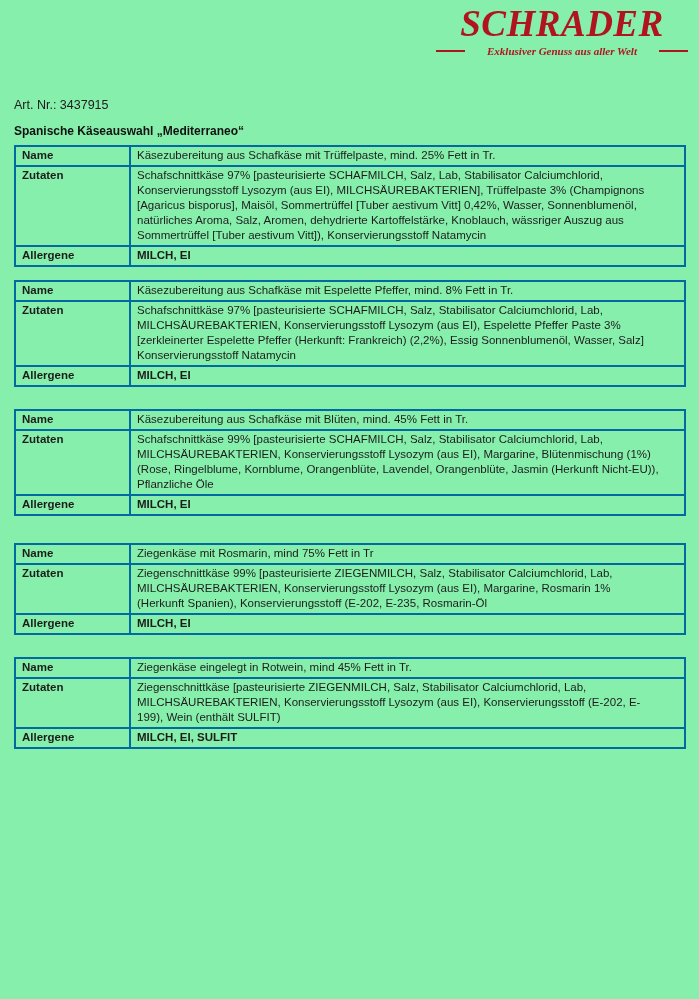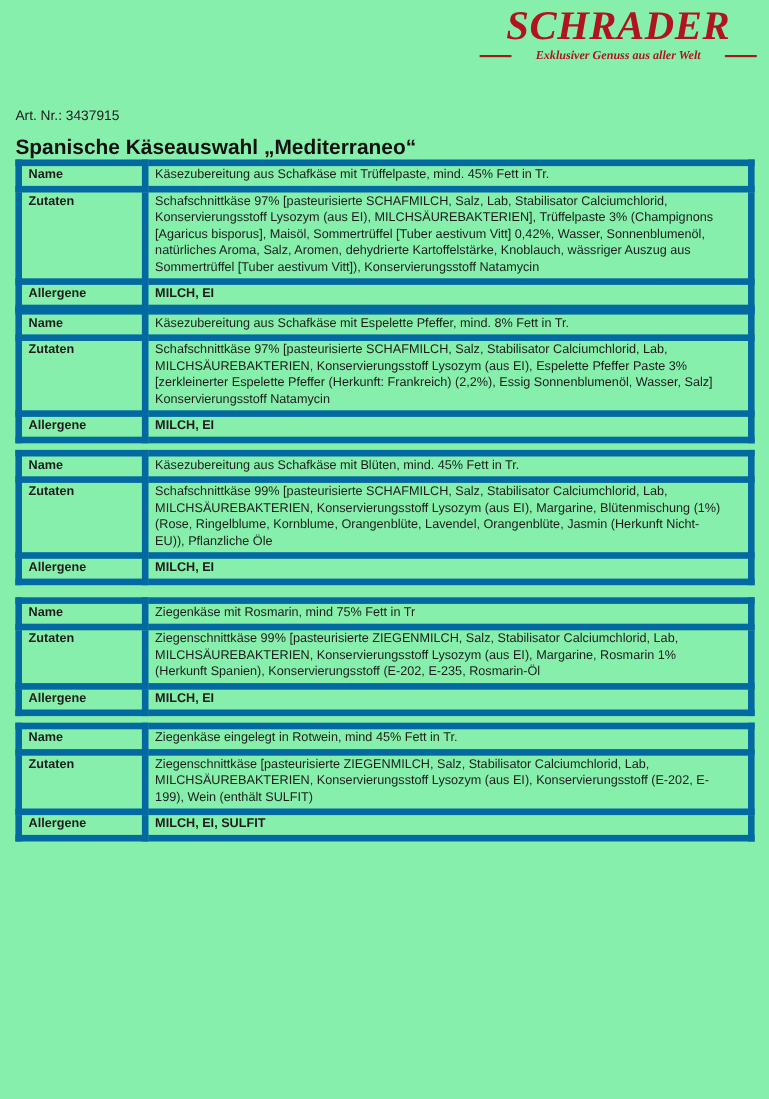--- a/index.html
+++ b/index.html
@@ -19,29 +19,29 @@
   }
   .tagline-row { display:flex; align-items:center; gap:22px; margin-top:1px; }
   .tagline-line { flex:1; height:2px; background:#b0141f; }
   .tagline {
     font-family:"Liberation Serif", serif; font-style:italic; font-weight:bold;
     font-size:11px; color:#b0141f; white-space:nowrap;
   }
 
   
   .art-nr { position:absolute; left:14px; top:74px; font-size:12.5px; color:#1c1c1c;margin-top:24px; }
-  .page-title { position:absolute; left:14px; top:100px; font-size:19px; font-weight:bold; color:#111;margin-top:24px; }
+  .page-title { position:absolute; left:14px; top:100px; font-size:12px; font-weight:bold; color:#111;margin-top:24px; }
 
   
   table.spec-table {
     position:absolute; left:14px; width:672px;
     border-collapse:collapse; table-layout:fixed;
   }
   table.spec-table td {
-    border:6px solid #0369a1; vertical-align:top;
+    border:2px solid #0369a1; vertical-align:top;
     font-size:11.5px; line-height:15px; padding:1px 24px 2px 6px;
     color:#1c1c1c;
   }
   td.label-cell { width:115px; font-weight:bold; }
   td.allergene-value { font-weight:bold; }
   .t1 { top:145px; } .t2 { top:280px; } .t3 { top:409px; } .t4 { top:543px; } .t5 { top:657px; }
 </style>
 </head>
 <body>
 
@@ -56,21 +56,21 @@
     </div>
   </div>
 
   <div class="art-nr">Art. Nr.: 3437915</div>
   <h1 class="page-title">Spanische Käseauswahl „Mediterraneo“</h1>
 
   <table class="spec-table t1">
     <tbody>
         <tr>
       <td class="label-cell">Name</td>
-      <td>Käsezubereitung aus Schafkäse mit Trüffelpaste, mind. 45% Fett in Tr.</td>
+      <td>Käsezubereitung aus Schafkäse mit Trüffelpaste, mind. 25% Fett in Tr.</td>
     </tr>
     <tr>
       <td class="label-cell">Zutaten</td>
       <td>Schafschnittkäse 97% [pasteurisierte SCHAFMILCH, Salz, Lab, Stabilisator Calciumchlorid, Konservierungsstoff Lysozym (aus EI), MILCHSÄUREBAKTERIEN], Trüffelpaste 3% (Champignons [Agaricus bisporus], Maisöl, Sommertrüffel [Tuber aestivum Vitt] 0,42%, Wasser, Sonnenblumenöl, natürliches Aroma, Salz, Aromen, dehydrierte Kartoffelstärke, Knoblauch, wässriger Auszug aus Sommertrüffel [Tuber aestivum Vitt]), Konservierungsstoff Natamycin</td>
     </tr>
     <tr>
       <td class="label-cell">Allergene</td>
       <td class="allergene-value">MILCH, EI</td>
     </tr>
   </tbody>

